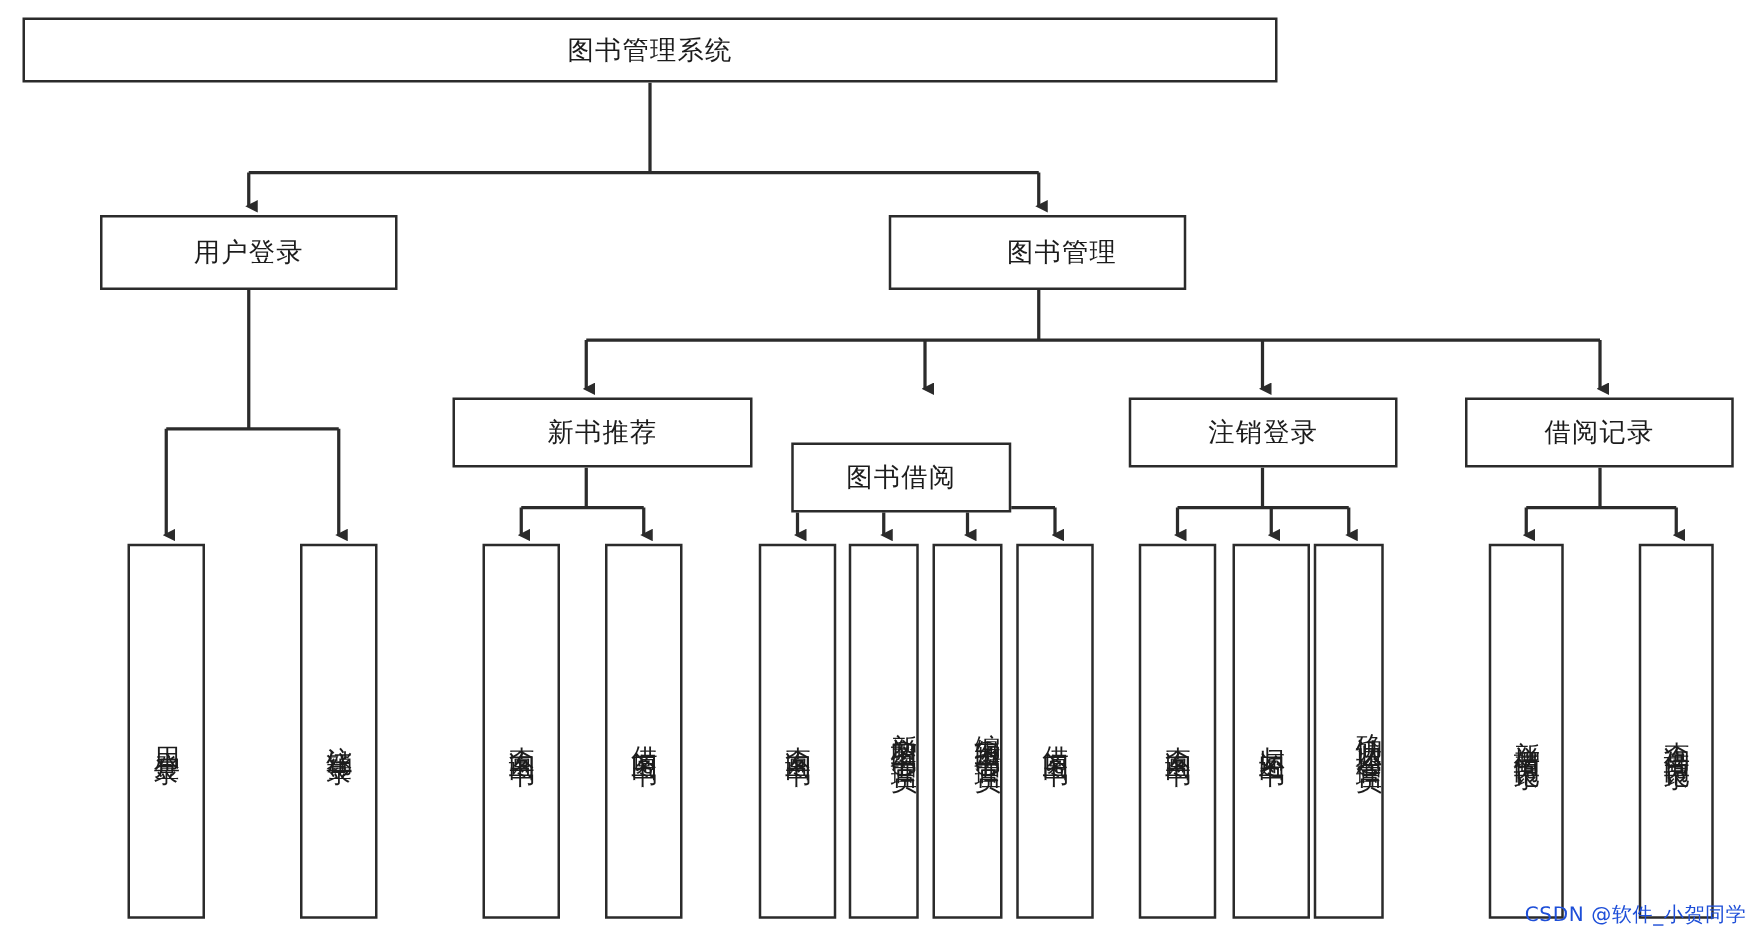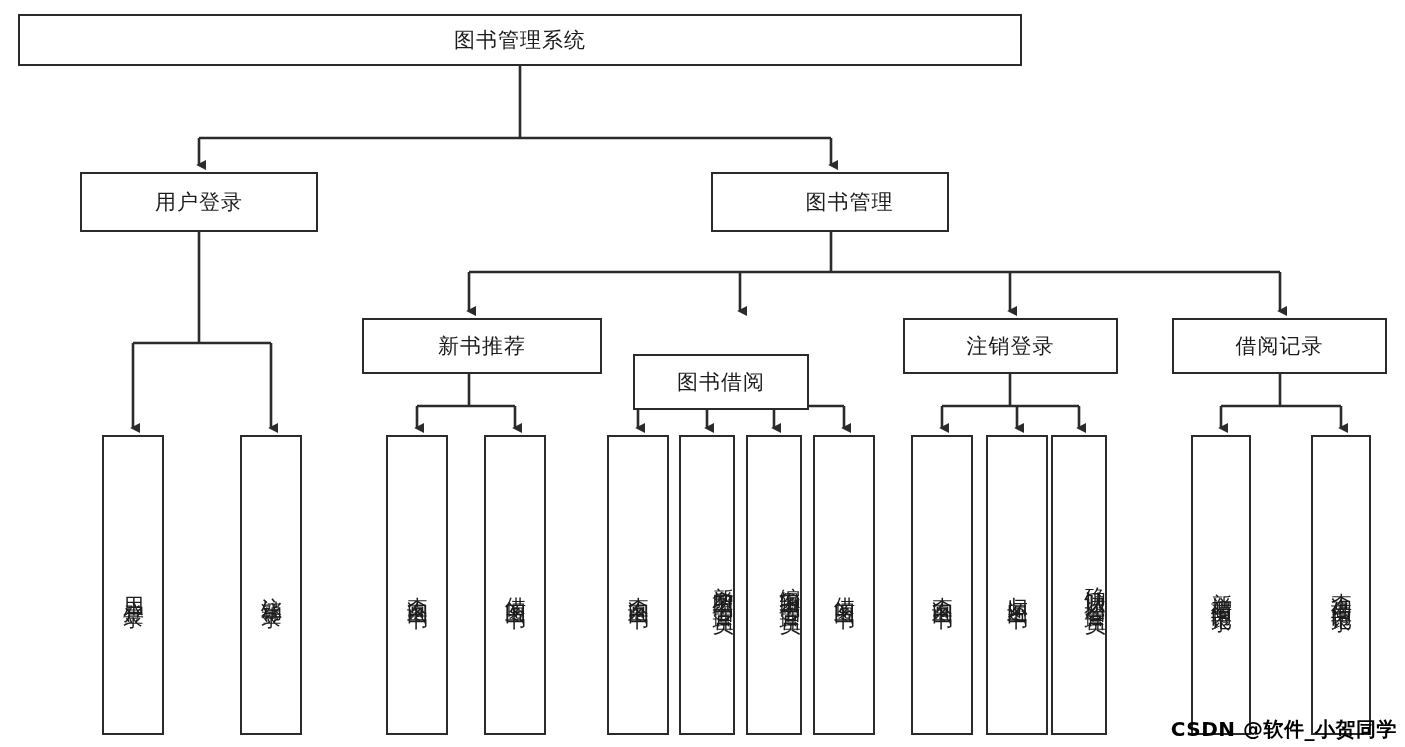--- a/index.html
+++ b/index.html
@@ -52,25 +52,24 @@
   .node.vertical.centered {
     align-items: center;
   }
   .node-label {
     white-space: pre;
   }
   .watermark {
     position: absolute;
     right: 8px;
     bottom: 4px;
-    font-size: 20px;
-    color: #000000;
+    font-size: 16px;
+    color: #1d4ed8;
     letter-spacing: 0.5px;
     white-space: nowrap;
-    font-weight: bold;
   }
 </style>
 </head>
 <body>
 
 <div id="canvas">
 
   <svg class="edges" viewBox="0 0 1405 747">
     <defs>
       <marker id="arrow" markerWidth="10" markerHeight="10" refX="5" refY="7.2" orient="auto" markerUnits="userSpaceOnUse">

